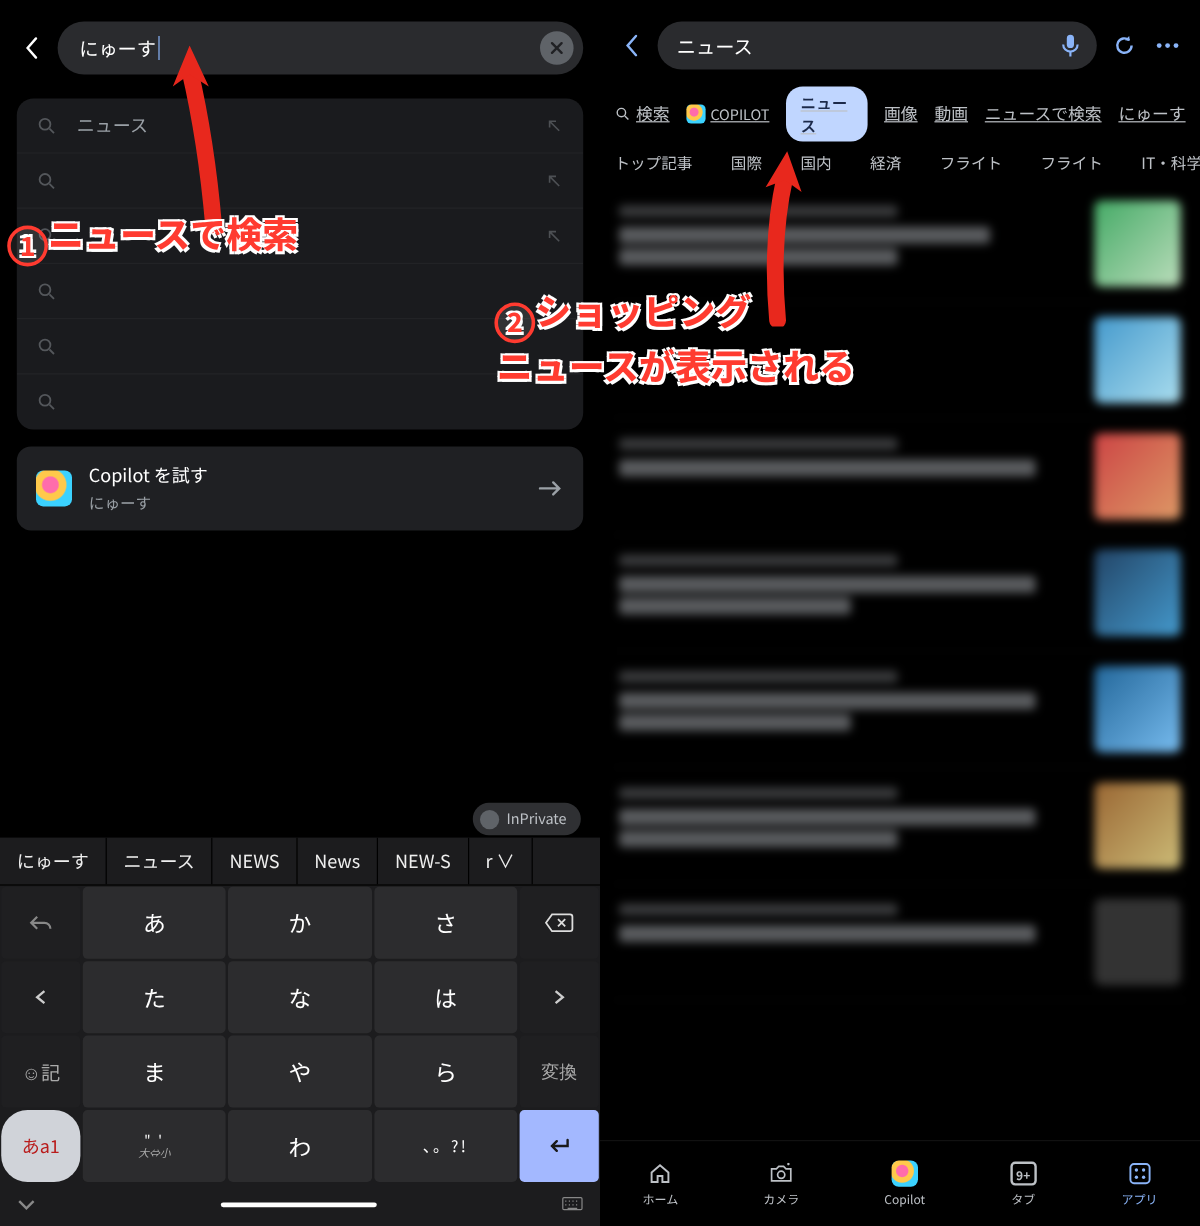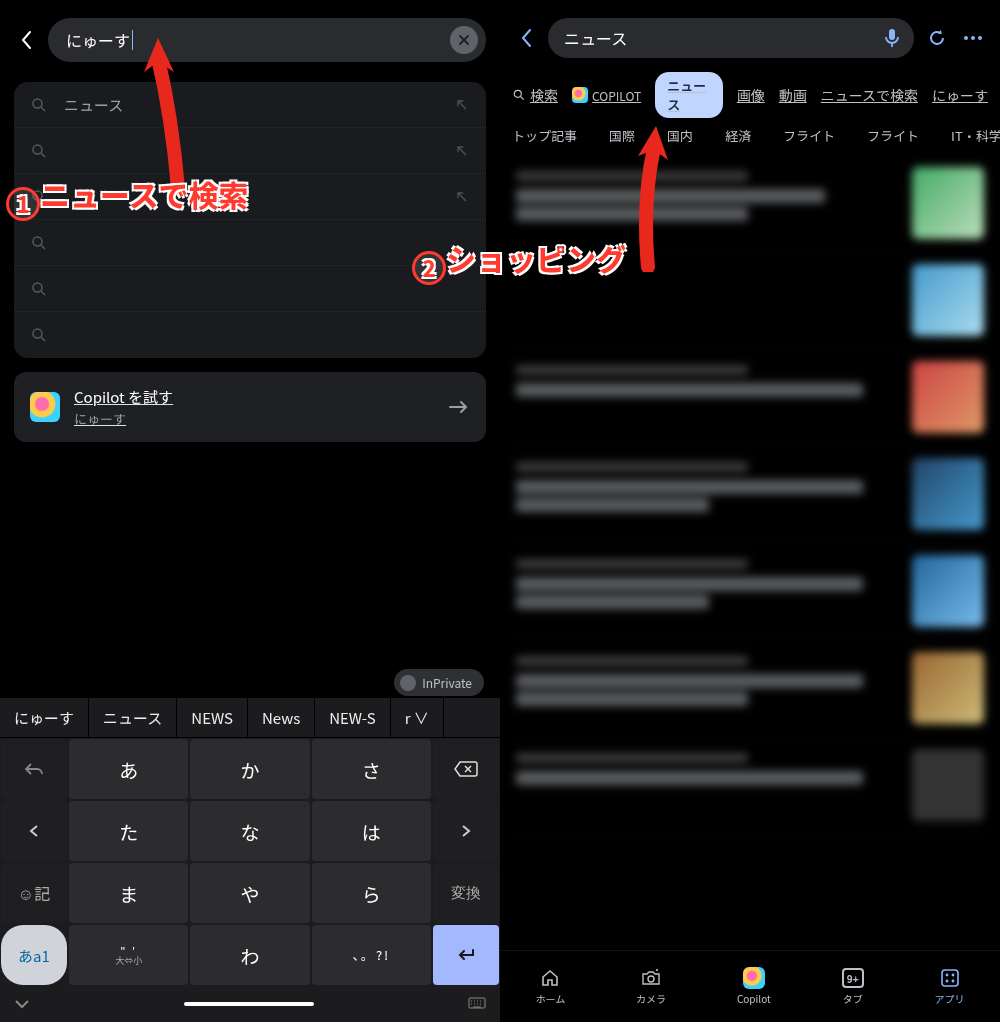--- a/index.html
+++ b/index.html
@@ -60,21 +60,21 @@
   .sugg-row .up { margin-left:auto; opacity:.4; }
 
   .copilot-card {
     margin:14px 14px 0 14px; background:#1f2023; border-radius:12px;
     display:flex; align-items:center; padding:14px 16px;
   }
   .copilot-logo {
     width:30px; height:30px; border-radius:6px;
     background: radial-gradient(circle at 40% 40%, #ff6cab 0 25%, #ffc94b 30% 50%, #3bd2ff 55% 100%);
   }
-  .copilot-text { margin-left:14px;text-decoration:underline; }
+  .copilot-text { margin-left:14px; }
   .copilot-title { font-size:15px; color:#fff; }
   .copilot-sub { font-size:13px; color:var(--text-dim); margin-top:2px; }
   .copilot-go { margin-left:auto; color:var(--text-dim); }
 
   .inprivate-pill {
     position:absolute; right:16px; bottom:326px;
     display:flex; align-items:center; gap:6px;
     background:#2f3033; color:#bdc1c6; font-size:12px;
     padding:5px 12px 5px 6px; border-radius:14px;
   }
@@ -93,21 +93,21 @@
   }
   .key-grid { display:grid; grid-template-columns: 68px 1fr 1fr 1fr 68px; }
   .key {
     height:60px; display:flex; align-items:center; justify-content:center;
     font-size:19px; background:#2c2c2e; margin:1px; border-radius:4px;
     color:#fff;
   }
   .key.dim { background:#1f1f21; color:#aaa; }
   .key.small-text { font-size:12px; line-height:1.1; text-align:center; }
   .key.enter-blue { background:#a3b8ff; color:#1a1a1a; }
-  .key.mode-white { background:#d0d3d9; color:#0369a1; font-size:15px; border-radius:22px; }
+  .key.mode-white { background:#d0d3d9; color:#b91c1c; font-size:15px; border-radius:22px; }
   .kbd-footer { height:36px; display:flex; align-items:center; justify-content:space-between; padding:0 14px; }
   .kbd-footer .chev { color:#888; }
   .kbd-footer .handle { width:130px; height:4px; background:#fff; border-radius:2px; }
   .kbd-footer .icon { color:#888; }
 
   
   .browser-top {
     display:flex; align-items:center; gap:10px;
     padding:18px 14px 10px 14px;
   }
@@ -328,21 +328,21 @@
         <div class="key dim" style="font-size:16px;">☺記</div>
         <div class="key">ま</div>
         <div class="key">や</div>
         <div class="key">ら</div>
         <div class="key dim" style="font-size:15px;font-family:Liberation Serif, serif;">変換</div>
 
         <div class="key mode-white">あa1</div>
         <div class="key small-text">
           <div>
             <div style="font-size:11px;letter-spacing:2px;">" '</div>
-            <div style="font-size:9px;color:#aaa;">大⇔小</div>
+            <div style="font-size:9px;color:#aaa;font-style:italic;">大⇔小</div>
           </div>
         </div>
         <div class="key">わ</div>
         <div class="key small-text">
           <div>
             <div style="font-size:13px;letter-spacing:2px;">、。?!</div>
           </div>
         </div>
         <div class="key enter-blue">
             <svg width="22" height="16" viewBox="0 0 22 16">
@@ -539,17 +539,17 @@
         <span>アプリ</span>
       </div>
     </div>
 
     <svg class="arrow" style="left:104px; top:122px;" width="80" height="150" viewBox="0 0 80 150">
       <path d="M 44 145 Q 38 80 50 26" stroke="#e8281d" stroke-width="14" fill="none" stroke-linecap="round"></path>
       <path d="M 52 4 L 34 34 L 50 28 L 64 38 Z" fill="#e8281d"></path>
     </svg>
     <div class="annot" style="left:-88px; top:240px;">
       <span class="circled">2</span><span>ショッピング</span><br>
-      <span style="display:inline-block;width:2px;"></span>
+      <span style="display:inline-block;width:2px;"></span><span>ニュースが表示される</span>
     </div>
 
   </div>
 </div>
 
 </body></html>

